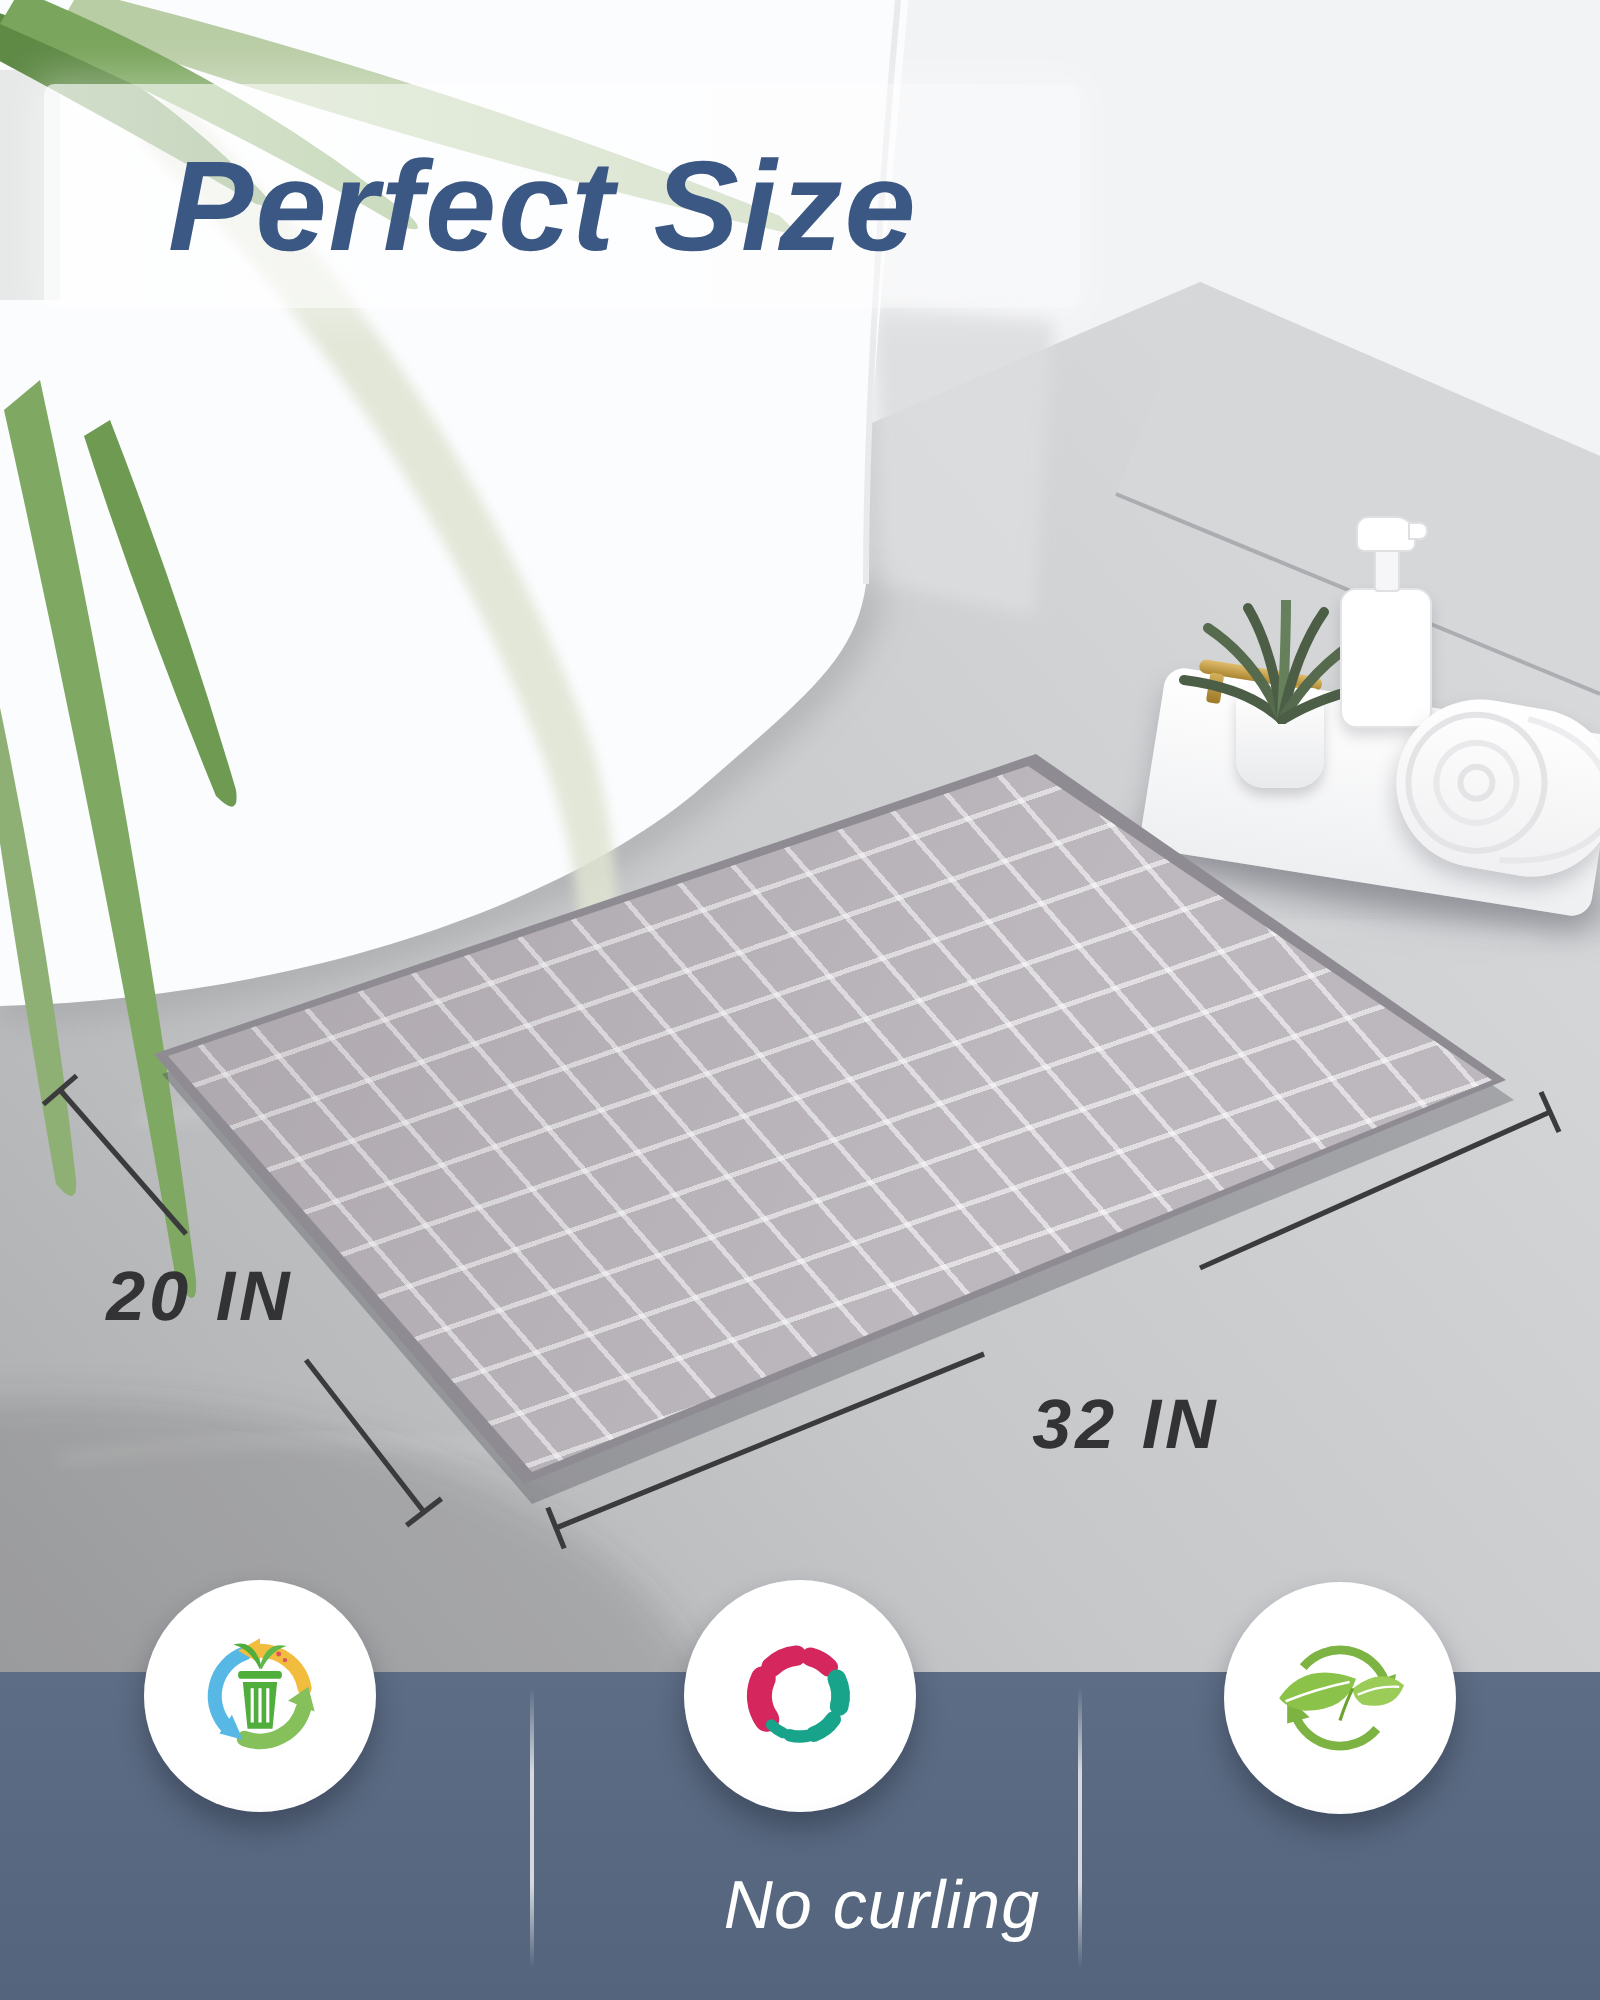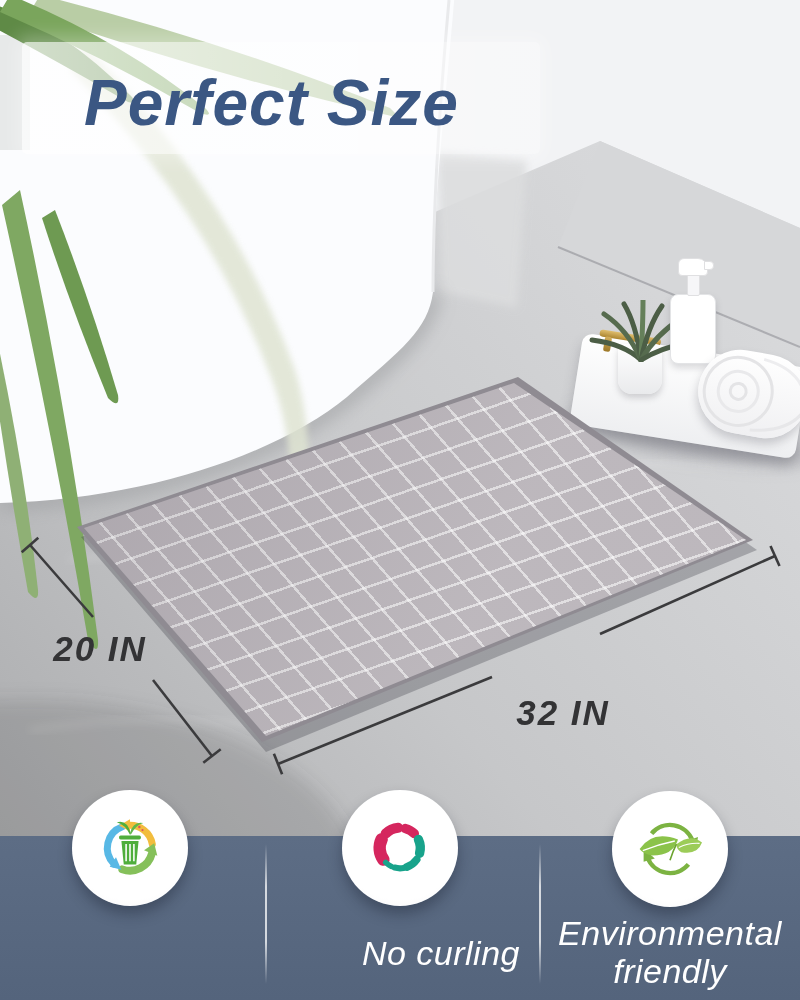--- a/index.html
+++ b/index.html
@@ -247,15 +247,14 @@
       <polygon points="17,49 17,66 31,62" fill="#7cb342"></polygon>
       <path d="M12,50 Q28,26 60,38 Q54,58 28,58 Q16,56 12,50 Z" fill="#8bc34a"></path>
       <path d="M16,52 Q36,44 56,40" stroke="#ffffff" stroke-width="1.6" fill="none"></path>
       <path d="M58,44 Q76,30 90,42 Q84,58 64,54 Q58,50 58,44 Z" fill="#9ccc58"></path>
       <path d="M61,48 Q74,42 87,43" stroke="#ffffff" stroke-width="1.4" fill="none"></path>
       <path d="M50,64 Q54,52 58,44" stroke="#6ba32f" stroke-width="2" fill="none"></path>
     </svg>
   </div>
 
   <div class="feature-label fl-2">No curling</div>
-  <div class="feature-label fl-3">Environmental friendly</div>
 
 </div>
 
 </body></html>

